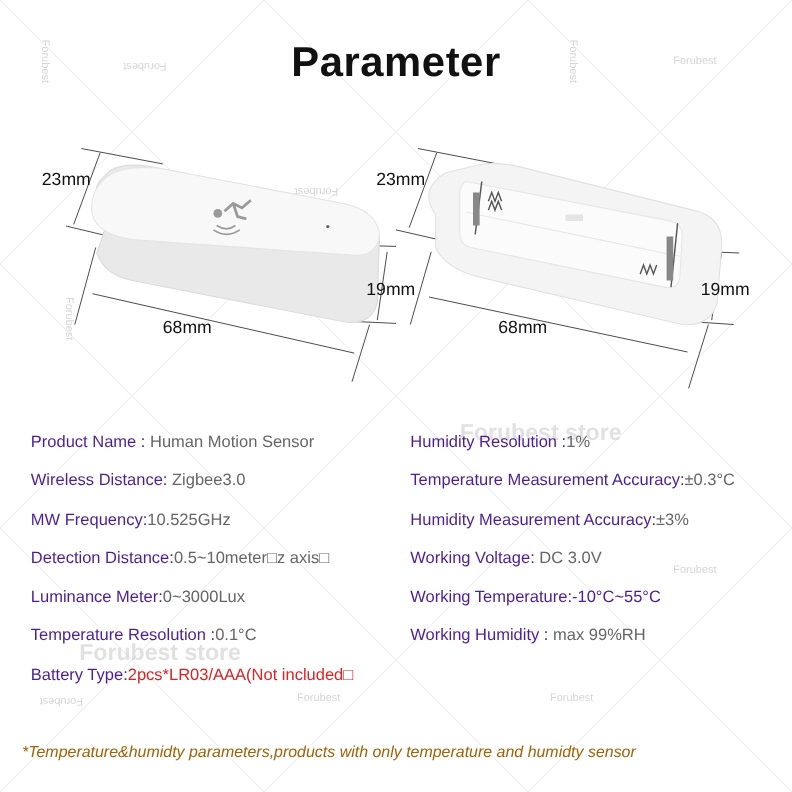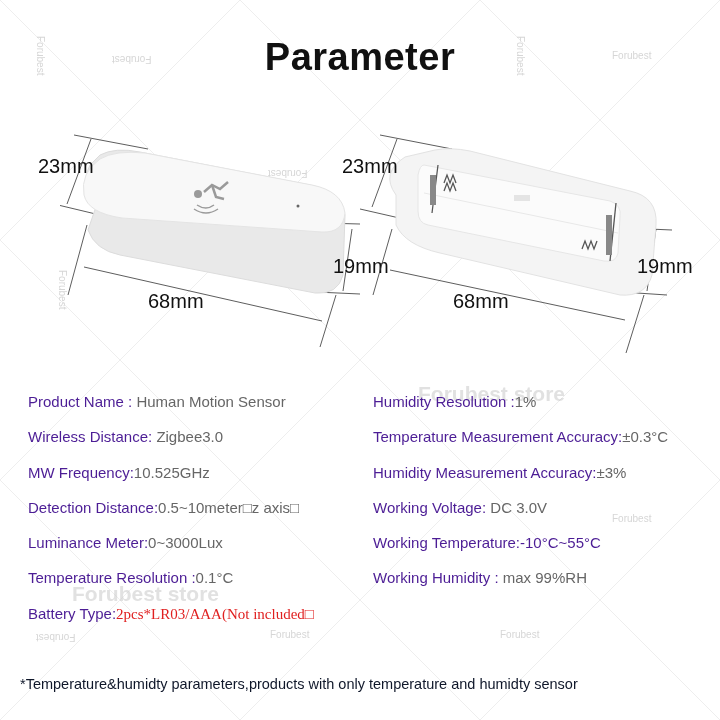--- a/index.html
+++ b/index.html
@@ -8,30 +8,30 @@
 
   .wm-lines { position: absolute; inset: 0; pointer-events: none; }
   .wm { position: absolute; color: #d6d6d6; font-size: 10px; font-family: "Liberation Sans", sans-serif; white-space: nowrap; }
   .wm.big { font-size: 21px; font-weight: bold; color: rgba(200,200,200,0.55); }
   .wm.v { transform: rotate(90deg); transform-origin: left top; }
   .wm.flip { transform: rotate(180deg); }
 
   .title { position: absolute; left: 0; width: 720px; top: 36px; text-align: center;
            font-size: 38px; font-weight: bold; color: #111; letter-spacing: 0.5px; }
 
-  .dim { position: absolute; font-size: 20px; color: #111; }
+  .dim { position: absolute; font-size: 16px; color: #111; }
 
   .device { position: absolute; }
   .specs-col { position: absolute; top: 389px; }
   .spec-row { height: 35.3px; font-size: 15px; line-height: 26px; white-space: nowrap; }
   .spec-key { color: #4c1d95; }
   .spec-val { color: #666666; text-align: right; }
-  .spec-val.red { color: #e02020; font-family: Liberation Serif, serif; }
+  .spec-val.red { color: #e02020; }
 
-  .note { position: absolute; left: 20px; top: 676px; font-size: 14.5px; color: #0f172a; }
+  .note { position: absolute; left: 20px; top: 676px; font-size: 14.5px; color: #a16207; font-style: italic; }
 </style>
 </head>
 <body>
 
 <svg class="wm-lines" width="720" height="720" viewBox="0 0 720 720">
   <g stroke="#eeeeee" stroke-width="1" fill="none">
     <path d="M0 0 L720 720"></path>
       <path d="M240 0 L720 480"></path>
       <path d="M480 0 L720 240"></path>
     <path d="M0 240 L480 720"></path>

